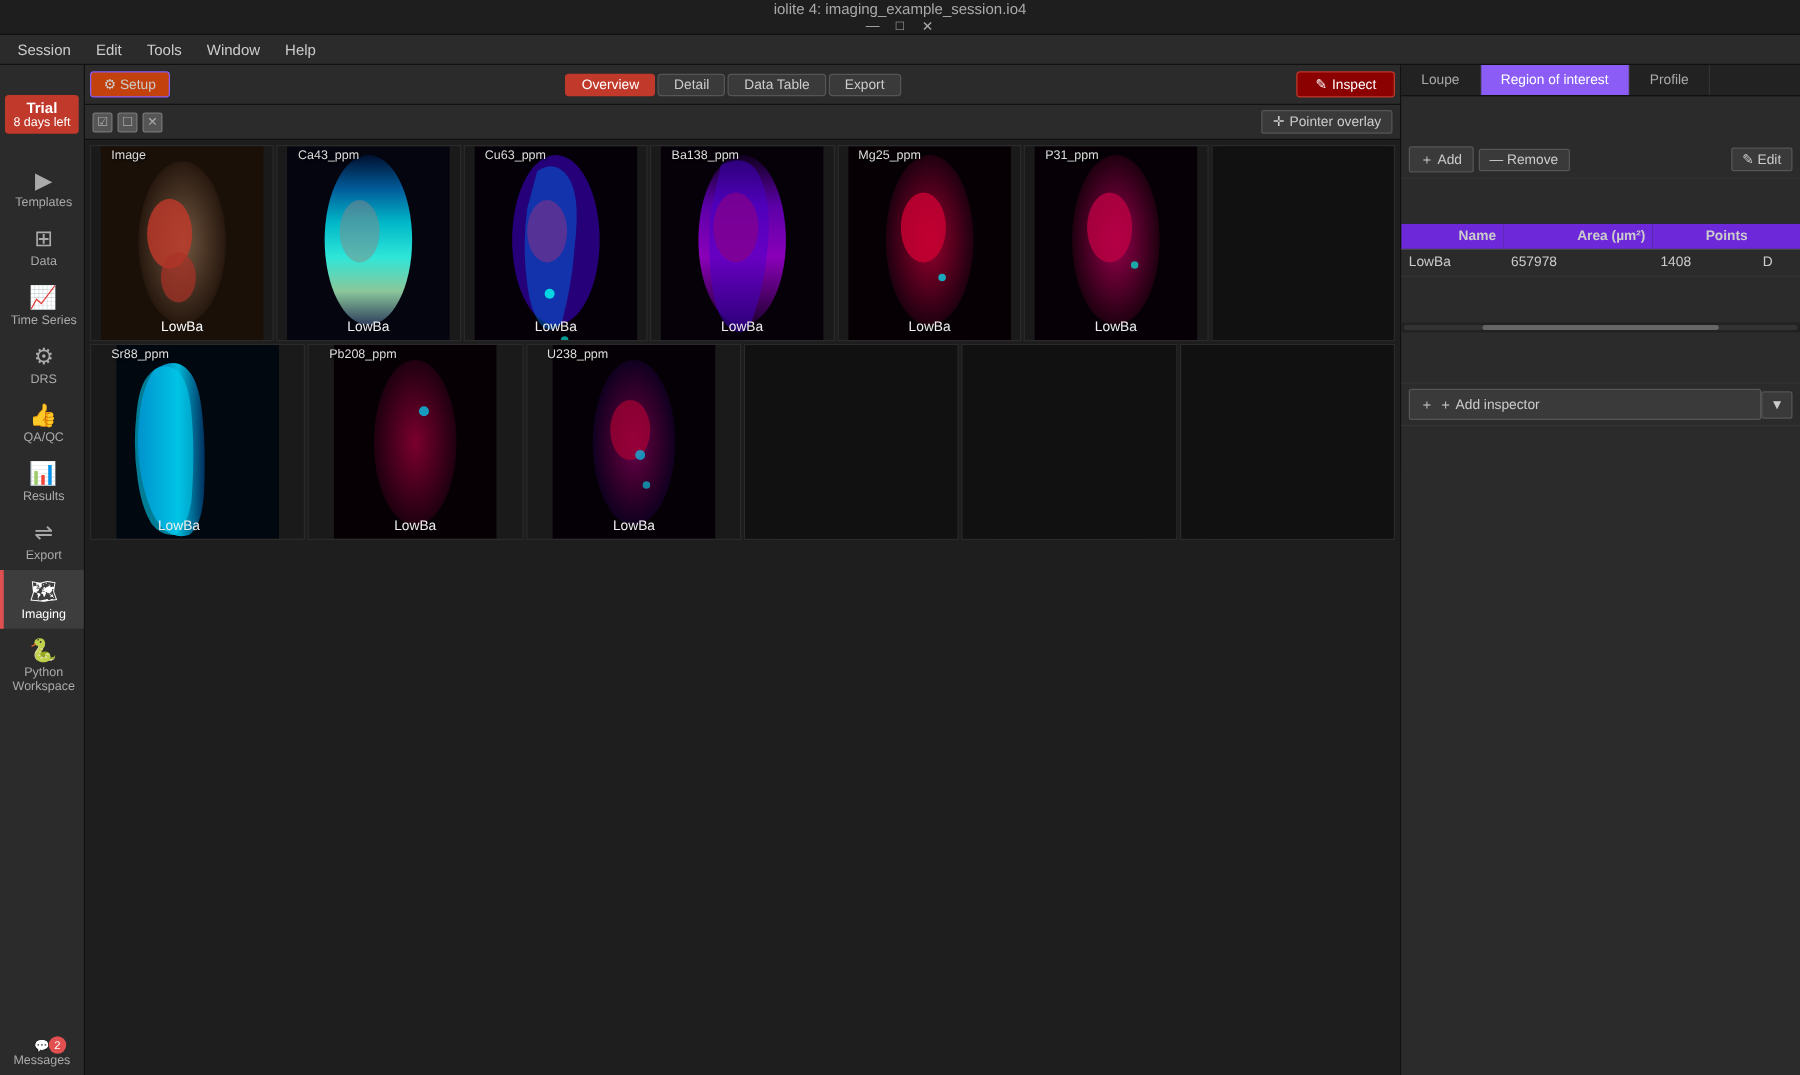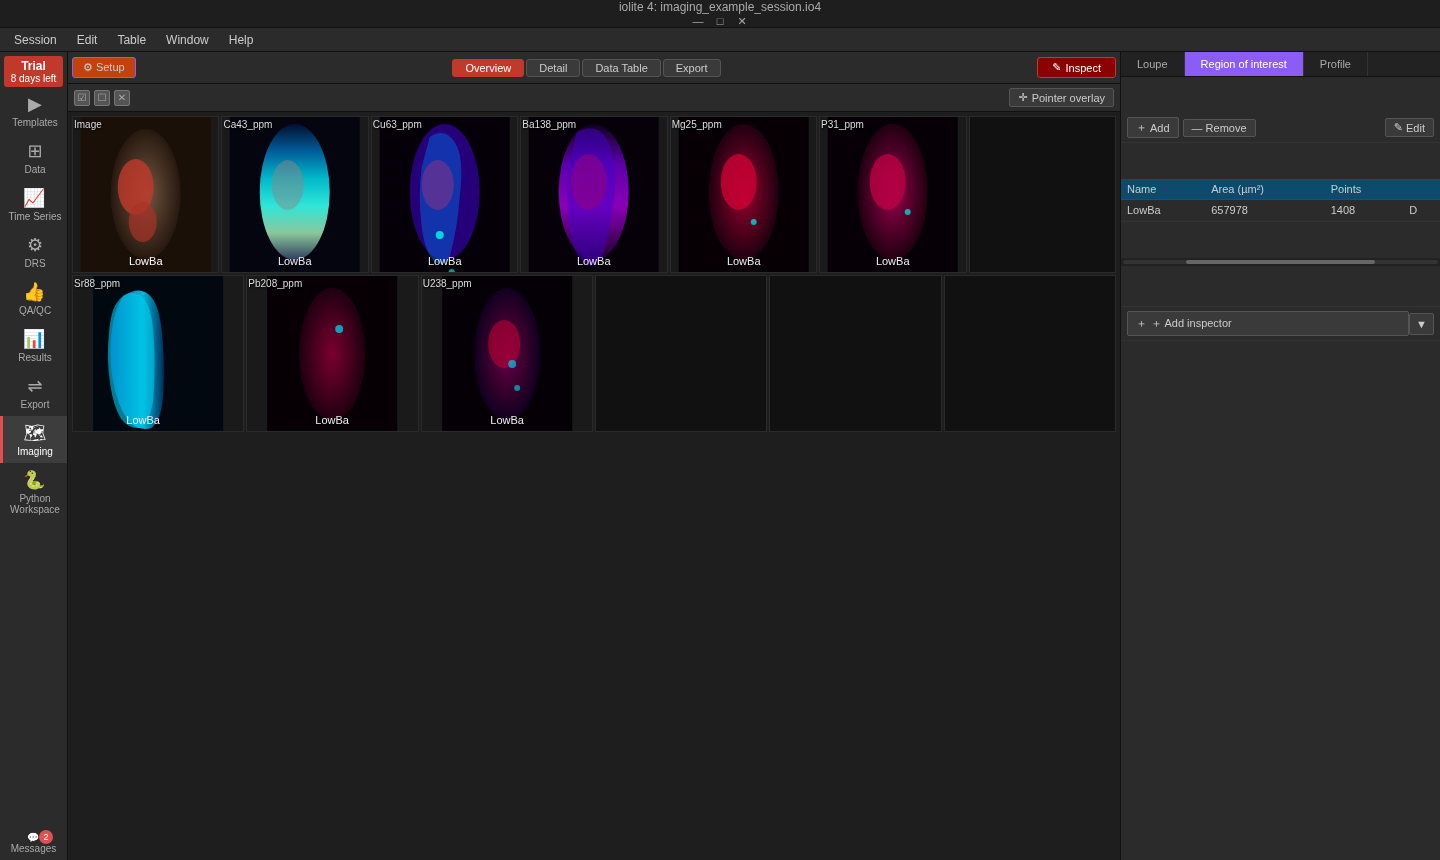--- a/index.html
+++ b/index.html
@@ -68,21 +68,21 @@
       border-left: 3px solid transparent;
     }
     .sidebar-item.active { background: #3d3d3d; border-left: 3px solid #e05050; color: #fff; }
     .sidebar-item .icon { font-size: 18px; margin-bottom: 2px; }
     .sidebar-trial {
       background: #c0392b;
       color: #fff;
       border-radius: 3px;
       padding: 3px 6px;
       text-align: center;
-      margin: 0;
+      margin: 20px;
       width: calc(100% - 8px);
       font-size: 10px;
     }
     .sidebar-trial .trial-label { font-weight: bold; font-size: 12px; }
     .sidebar-trial .trial-days { font-size: 10px; }
     .sidebar-bottom { margin-top: auto; width: 100%; }
     .messages-badge {
       position: relative;
       display: flex;
       flex-direction: column;
@@ -260,26 +260,26 @@
     .insp-btn.edit { margin-left: auto; }
     #inspector-toolbar .spacer { flex: 1; }
 
     
     #roi-table {
       width: 100%;
       border-collapse: collapse;
       font-size: 11px;
     }
     #roi-table th {
-      background: #0c4a6e;
+      background: #6d28d9;
       color: #ccc;
       padding: 4px 6px;
-      text-align: left;
+      text-align: right;
       border-bottom: 1px solid #444;
-      font-weight: normal;
+      font-weight: bold;
     }
     #roi-table td {
       padding: 4px 6px;
       border-bottom: 1px solid #2e2e2e;
       color: #ccc;
     }
     .table-delete { color: #aaa; cursor: pointer; }
     .table-hscroll {
       overflow-x: auto;
       border-bottom: 1px solid #333;
@@ -349,21 +349,21 @@
     .grid-cell {
       position: relative;
       flex: 1;
       background: #1a1a1a;
       border: 1px solid #2a2a2a;
       overflow: hidden;
     }
     .grid-cell .cell-title {
       position: absolute;
       top: 2px;
-      left: 1px;
+      left: 16px;
       font-size: 10px;
       color: #ddd;
       z-index: 2;
       text-shadow: 1px 1px 2px #000;
     }
 
     
     .svg-cell { width: 100%; height: 155px; display: block; }
 
     
@@ -380,21 +380,21 @@
   <div class="win-controls">
     <div class="win-btn">—</div>
     <div class="win-btn">□</div>
     <div class="win-btn">✕</div>
   </div>
 </div>
 
 <div id="menubar">
   <div class="menu-item">Session</div>
   <div class="menu-item">Edit</div>
-  <div class="menu-item">Table</div>
+  <div class="menu-item">Tools</div>
   <div class="menu-item">Window</div>
   <div class="menu-item">Help</div>
 </div>
 
 <div id="app">
 
   <div id="sidebar">
     <div class="sidebar-trial">
       <div class="trial-label">Trial</div>
       <div class="trial-days">8 days left</div>

